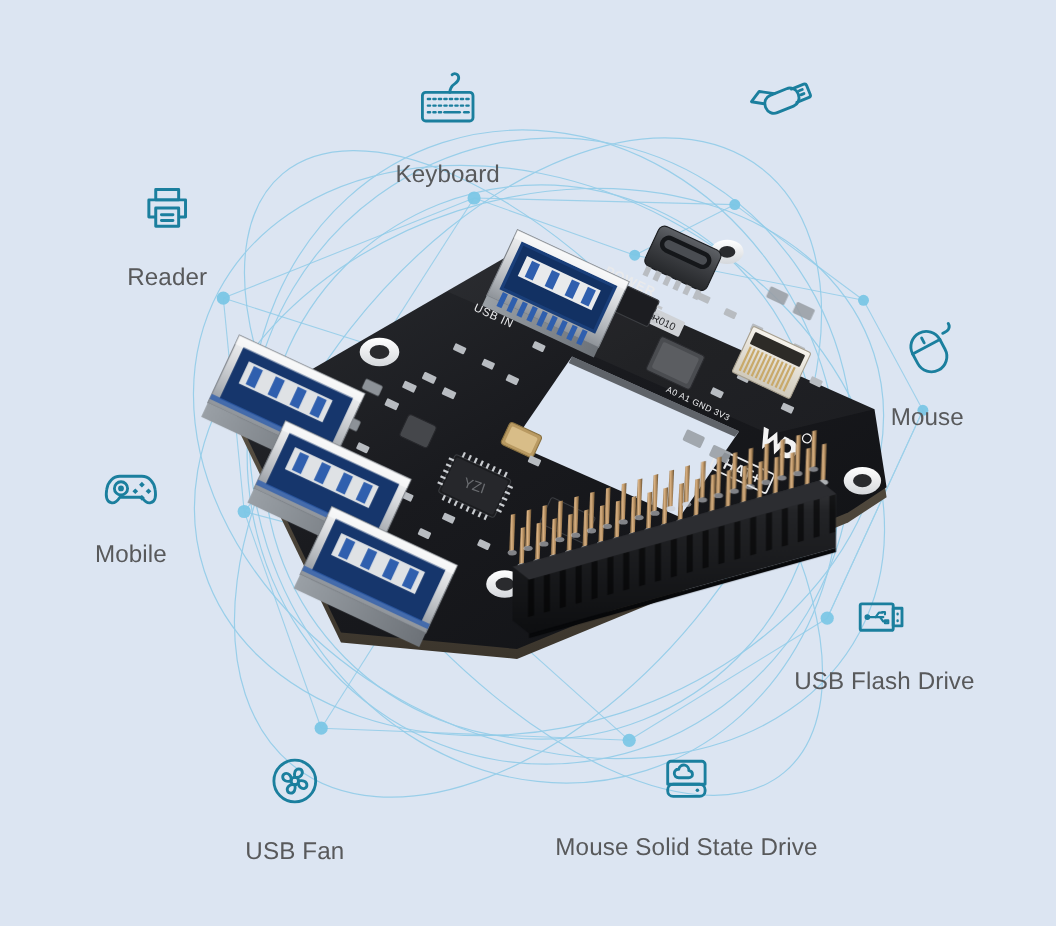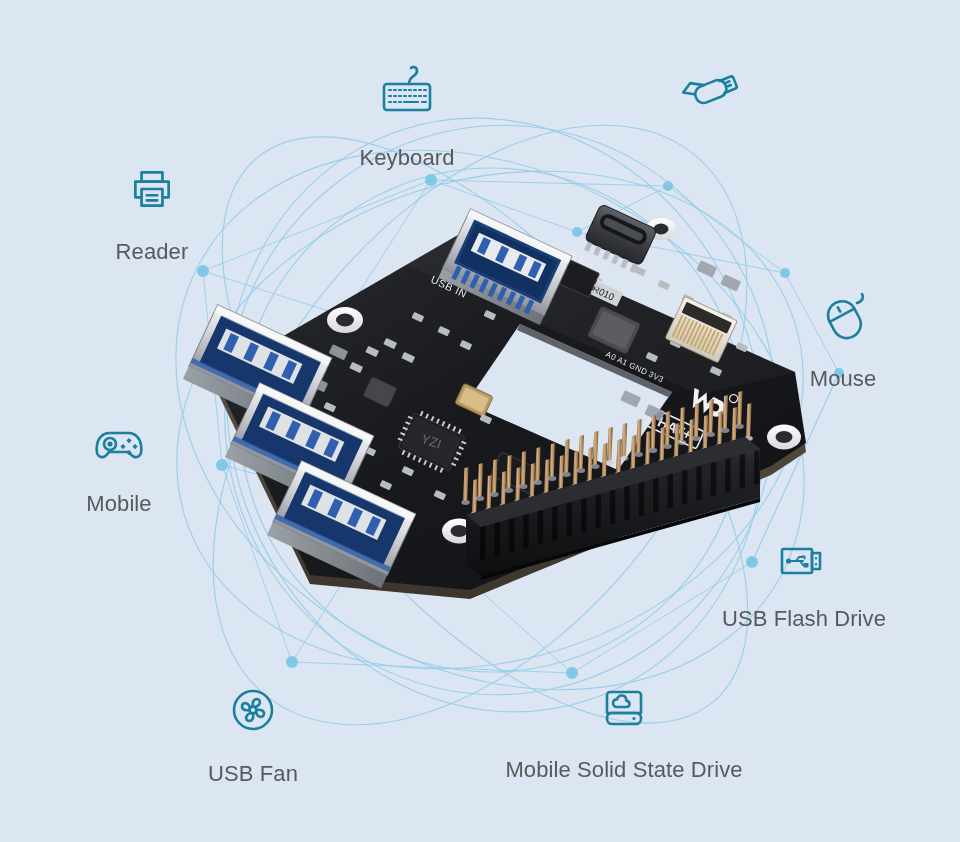--- a/index.html
+++ b/index.html
@@ -668,24 +668,24 @@
 
   <div class="item" style="left:503px;top:684px;width:242px;">
     <span class="ico">
       <svg width="50" height="48" viewBox="0 0 50 48" fill="none" stroke="#1b7f9e" stroke-width="2.6" stroke-linecap="round" stroke-linejoin="round">
         <path d="M11 8h28a3 3 0 0 1 3 3v18H8V11a3 3 0 0 1 3-3z"></path>
         <rect x="8" y="29" width="34" height="11" rx="5"></rect>
         <circle cx="35" cy="34.5" r="1.6" fill="#1b7f9e" stroke="none"></circle>
         <path d="M18 23c-2.5 0-4-1.8-4-4s1.8-4 4-3.6C18.6 12.6 21 11 23.6 11.6c2.4.6 3.8 2.8 3.6 5 2 .2 3.3 1.7 3.3 3.4 0 1.8-1.5 3-3.3 3z"></path>
       </svg>
     </span>
-    <span class="lbl">Mobile Solid State Drive</span>
+    <span class="lbl">Mouse Solid State Drive</span>
   </div>
 
-  <div class="item" style="left:207px;top:684px;width:92px;">
+  <div class="item" style="left:222px;top:684px;width:92px;">
     <span class="ico">
       <svg width="52" height="52" viewBox="0 0 52 52" fill="none" stroke="#1b7f9e" stroke-width="2.6" stroke-linecap="round" stroke-linejoin="round">
         <circle cx="26" cy="26" r="19"></circle>
         <circle cx="26" cy="26" r="3.4"></circle>
         <path d="M26 22.6c-1-4 .5-7.5 3.6-7.6 3.2 0 4.4 3.6 2 6.2-1.4 1.5-3.6 1.8-5.6 1.4z"></path>
         <path d="M29.4 26c4-1 7.5.5 7.6 3.6 0 3.2-3.6 4.4-6.2 2-1.5-1.4-1.8-3.6-1.4-5.6z"></path>
         <path d="M26 29.4c1 4-.5 7.5-3.6 7.6-3.2 0-4.4-3.6-2-6.2 1.4-1.5 3.6-1.8 5.6-1.4z"></path>
         <path d="M22.6 26c-4 1-7.5-.5-7.6-3.6 0-3.2 3.6-4.4 6.2-2 1.5 1.4 1.8 3.6 1.4 5.6z"></path>
       </svg>
     </span>

